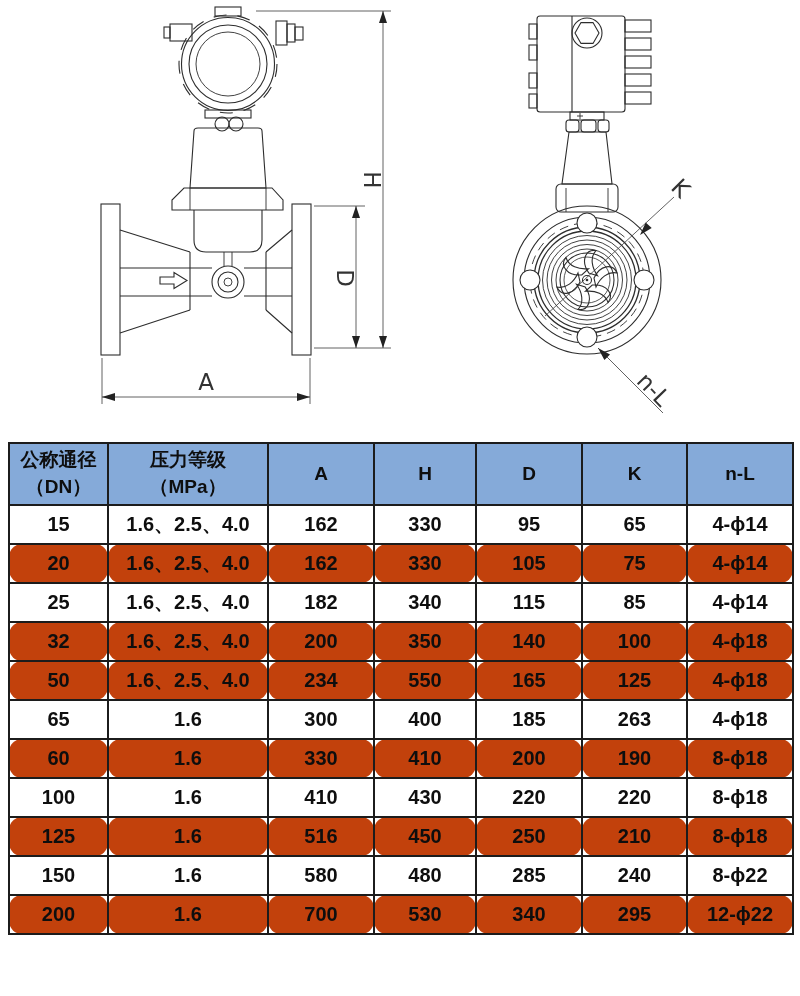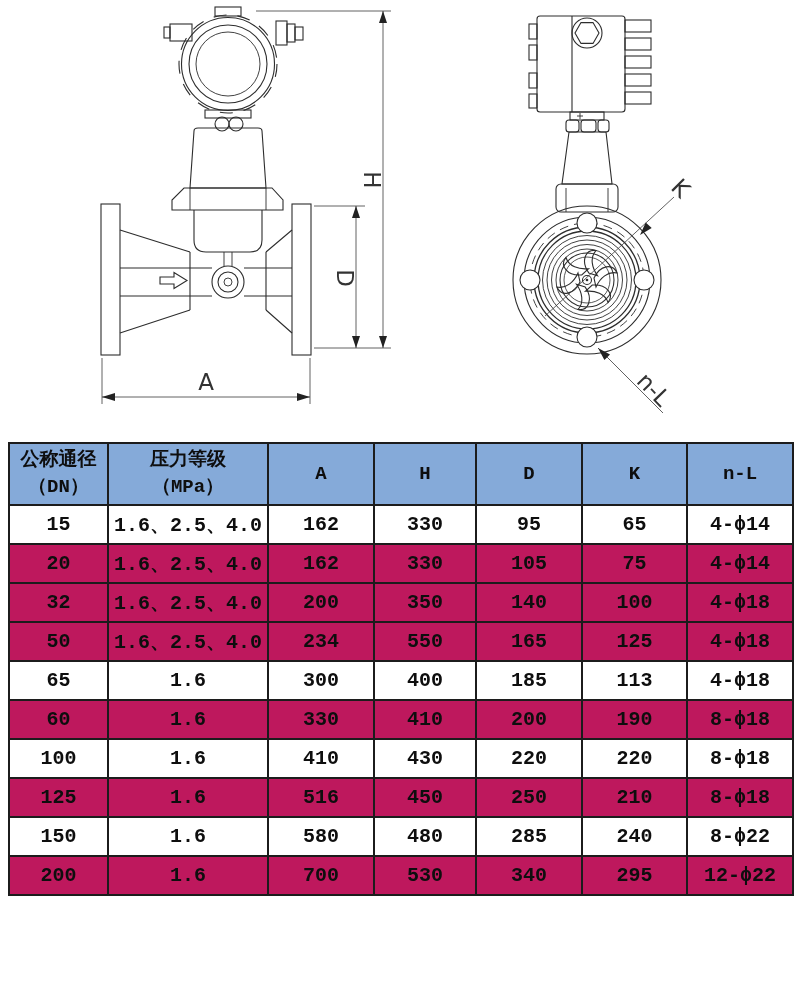--- a/index.html
+++ b/index.html
@@ -5,33 +5,33 @@
   html,body{margin:0;padding:0;}
   body{
     width:800px;height:996px;background:#ffffff;overflow:hidden;
     font-family:"Liberation Sans","DejaVu Sans",sans-serif;
   }
   .drawing-wrap{width:800px;height:438px;}
   svg text{fill:#333;font-family:"DejaVu Sans","Liberation Sans",sans-serif;}
   .dim-label{font-size:23px;}
   .spec-table{
     border-collapse:collapse;table-layout:fixed;
-    width:784px;margin:4px 0 0 8px;font-family:Liberation Mono, monospace;
+    width:784px;margin:4px 0 0 8px;
   }
   .spec-table th,.spec-table td{
     border:2px solid #1c1c1c;text-align:center;vertical-align:middle;
     color:#0e0e0e;padding:0;overflow:hidden;white-space:nowrap;
   }
   .spec-table th{
     background:#85aad9;height:60px;font-size:19px;font-weight:700;line-height:1.4;
   }
   .spec-table td{
     height:37px;font-size:20px;font-weight:700;background:#ffffff;
   }
-  .spec-table tr.alt td{background:#be185d;}
+  .spec-table tr.alt td{background:#c2410c;border-radius:13px;}
   .hl{display:block;}
 </style>
 </head>
 <body>
 
 <div class="drawing-wrap">
 <svg width="800" height="438" viewBox="0 0 800 438">
 
   <g fill="none" stroke="#2d2d2d" stroke-width="1.1">
 
@@ -220,20 +220,29 @@
     </tr>
     <tr class="alt">
       <td>20</td>
         <td>1.6、2.5、4.0</td>
         <td>162</td>
         <td>330</td>
         <td>105</td>
         <td>75</td>
         <td>4-ϕ14</td>
     </tr>
+    <tr>
+      <td>25</td>
+        <td>1.6、2.5、4.0</td>
+        <td>182</td>
+        <td>340</td>
+        <td>115</td>
+        <td>85</td>
+        <td>4-ϕ14</td>
+    </tr>
     <tr class="alt">
       <td>32</td>
         <td>1.6、2.5、4.0</td>
         <td>200</td>
         <td>350</td>
         <td>140</td>
         <td>100</td>
         <td>4-ϕ18</td>
     </tr>
     <tr class="alt">
@@ -244,21 +253,21 @@
         <td>165</td>
         <td>125</td>
         <td>4-ϕ18</td>
     </tr>
     <tr>
       <td>65</td>
         <td>1.6</td>
         <td>300</td>
         <td>400</td>
         <td>185</td>
-        <td>113</td>
+        <td>263</td>
         <td>4-ϕ18</td>
     </tr>
     <tr class="alt">
       <td>60</td>
         <td>1.6</td>
         <td>330</td>
         <td>410</td>
         <td>200</td>
         <td>190</td>
         <td>8-ϕ18</td>

